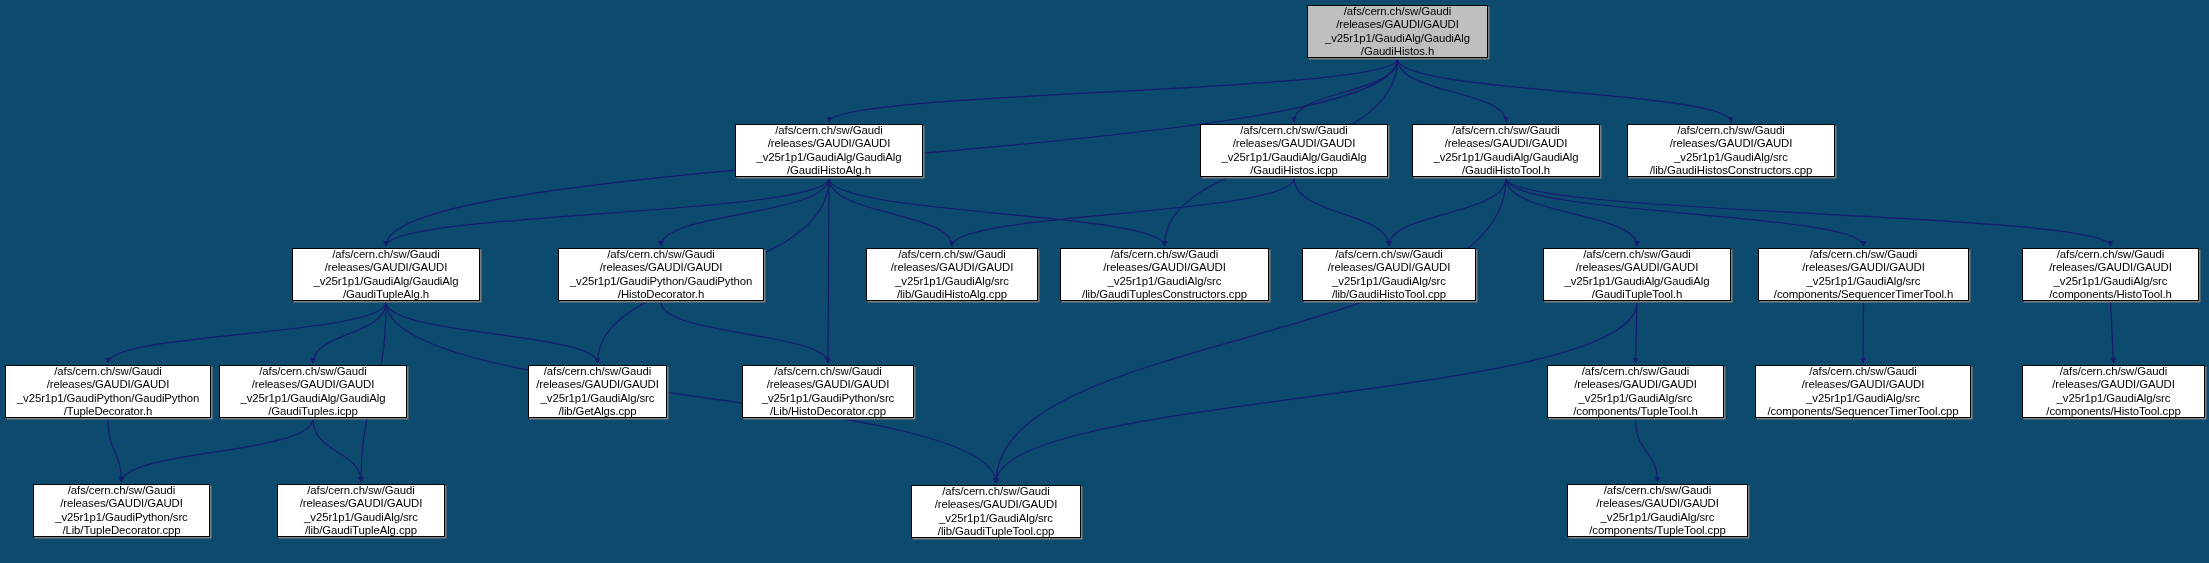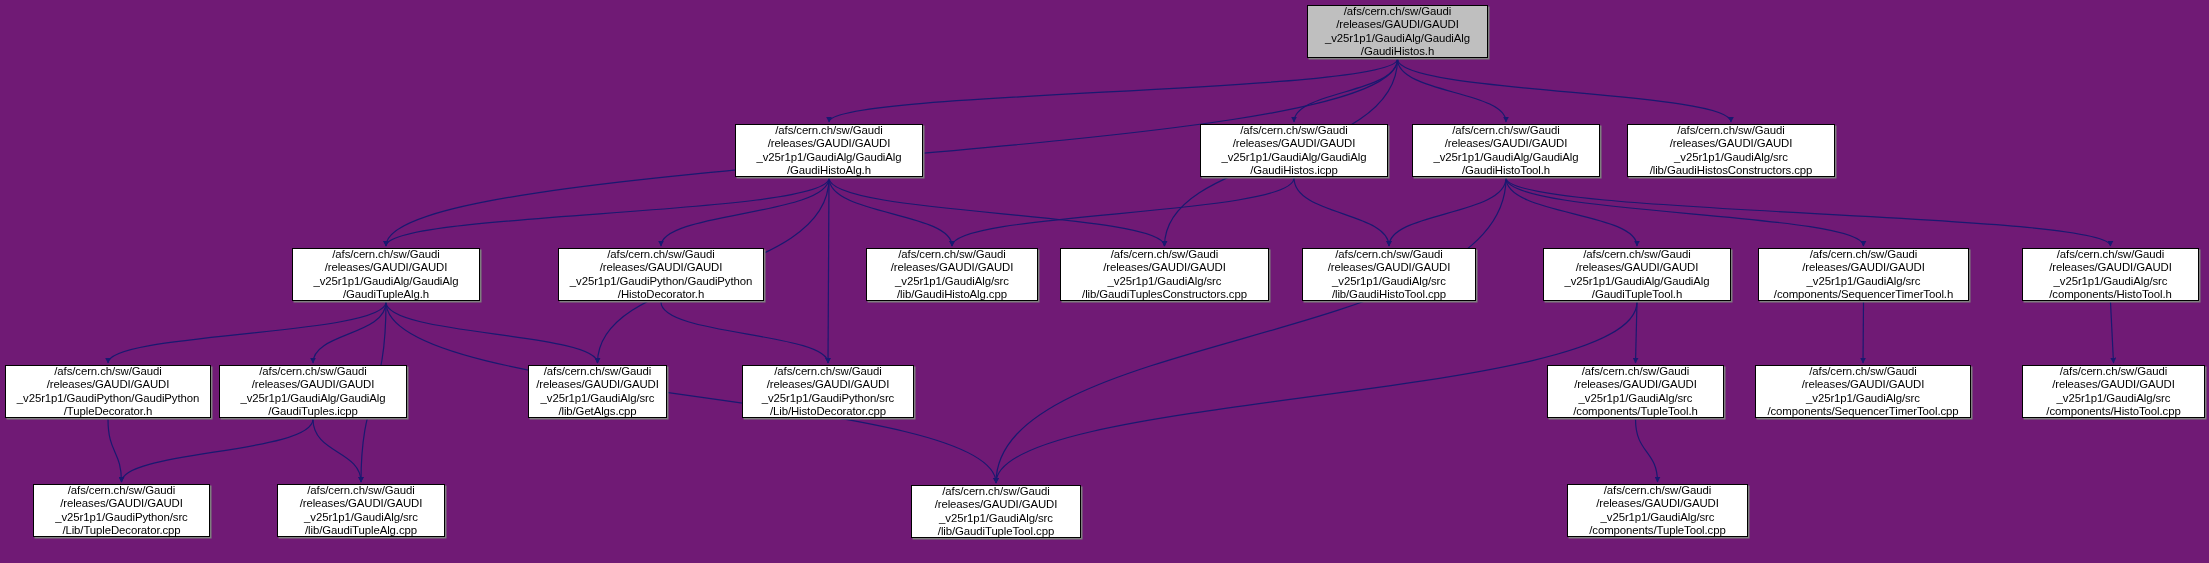--- a/index.html
+++ b/index.html
@@ -1,20 +1,20 @@
 <!DOCTYPE html>
 <html><head>
 <meta charset="utf-8">
 <style>
   html,body{margin:0;padding:0;background:#ffffff;}
   #canvas{
     position:relative;
     width:2209px;
     height:563px;
-    background:#701a75;
+    background:#0c4a6e;
     font-family:"Liberation Sans", sans-serif;
     overflow:hidden;
   }
   svg#edges{
     position:absolute;
     left:0; top:0;
     width:2209px;
     height:563px;
     pointer-events:none;
   }

